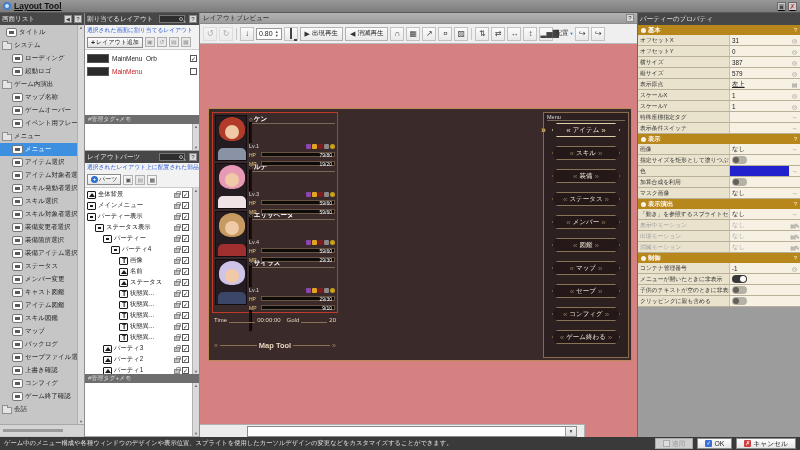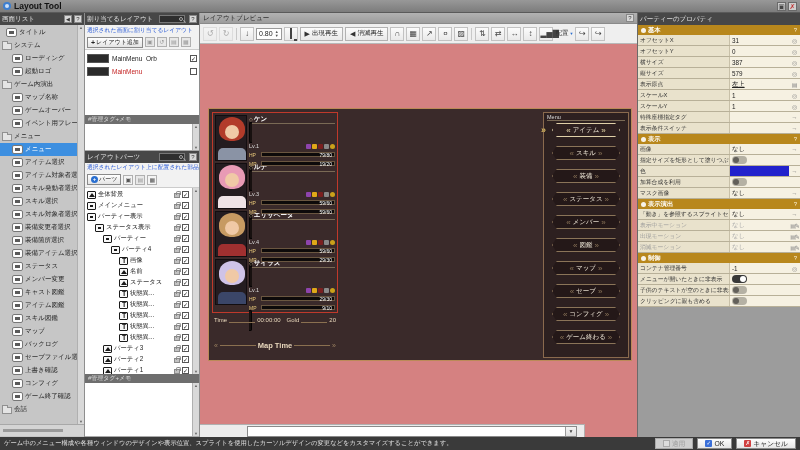--- a/index.html
+++ b/index.html
@@ -1,20 +1,20 @@
 <!DOCTYPE html>
 <html><head>
 <meta charset="utf-8">
 <style>
   * { box-sizing: border-box; margin: 0; padding: 0; }
   body { font-family: "Liberation Sans", "DejaVu Sans", sans-serif; }
   .root { position: relative; width: 800px; height: 450px; background: #8a8a8a; overflow: hidden; font-family: "Liberation Sans", "DejaVu Sans", sans-serif; }
 
   
-  .titlebar { position: absolute; left: 0; top: 0; width: 800px; height: 13px; background: linear-gradient(#989898, #7c7c7c); display: flex; align-items: center; padding: 0 3px; gap: 3px; border-bottom: 1px solid #5a5a5a; }
+  .titlebar { position: absolute; left: 0; top: 0; width: 800px; height: 13px; background: linear-gradient(#989898, #7c7c7c); display: flex; align-items: center; padding: 0 3px; gap: 3px; border-bottom: 1px solid #5a5a5a; text-decoration: underline; }
   .gear { width: 8px; height: 8px; border-radius: 50%; background: #3d7fd0; position: relative; }
   .gear::after { content: ""; position: absolute; inset: 2px; border-radius: 50%; background: #cfe2f8; }
   .apptitle { font-size: 8.5px; font-weight: bold; color: #111; }
   .tb-right { margin-left: auto; display: flex; gap: 2px; }
   .tbic { width: 9px; height: 9px; background: #cfcfcf; border: 1px solid #6a6a6a; font-size: 7px; line-height: 7px; text-align: center; color: #444; }
   .tbic.close { color: #c03030; font-weight: bold; }
 
   
   .phead { height: 12px; background: #474747; color: #e8e8e8; font-size: 6.5px; display: flex; align-items: center; padding: 0 2px; gap: 2px; white-space: nowrap; overflow: hidden; }
   .qbtn { margin-left: auto; width: 8px; height: 8px; background: #d8d8d8; border: 1px solid #888; color: #333; font-size: 6px; line-height: 6px; text-align: center; flex: 0 0 auto; }
@@ -777,21 +777,21 @@
           <span class="tline"></span>
           <span>00:00:00</span>
           <span style="margin-left:4px">Gold</span>
           <span class="tline"></span>
           <span>20</span>
         </div>
 
         <div class="mapname">
           <span class="chev">«</span>
           <span class="mline"></span>
-          <span class="mtext">Map Time</span>
+          <span class="mtext">Map Tool</span>
           <span class="mline"></span>
           <span class="chev">»</span>
         </div>
 
         <div class="menucol">
           <span class="menulabel">Menu</span>
           <div>
 
               <div class="mitem sel">
                 <span class="cursor"></span>

